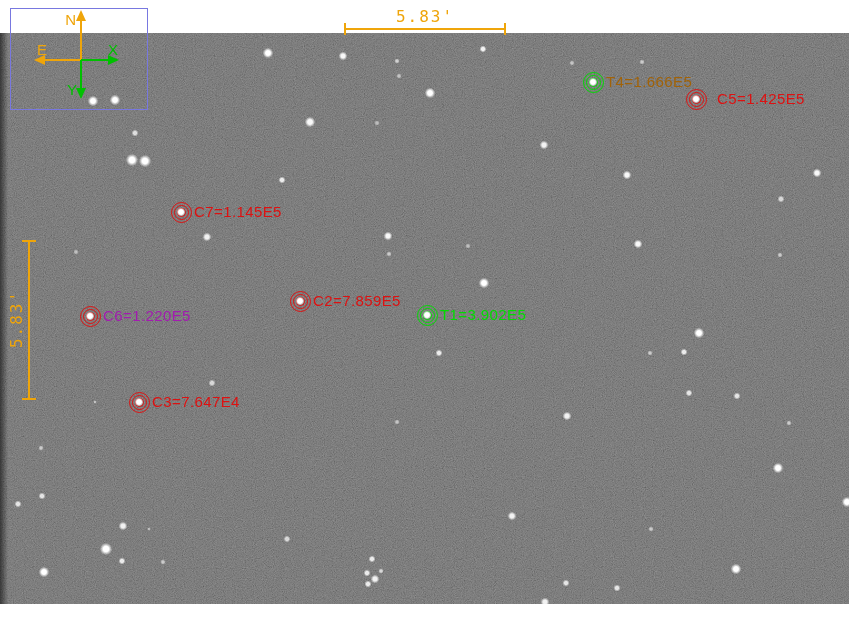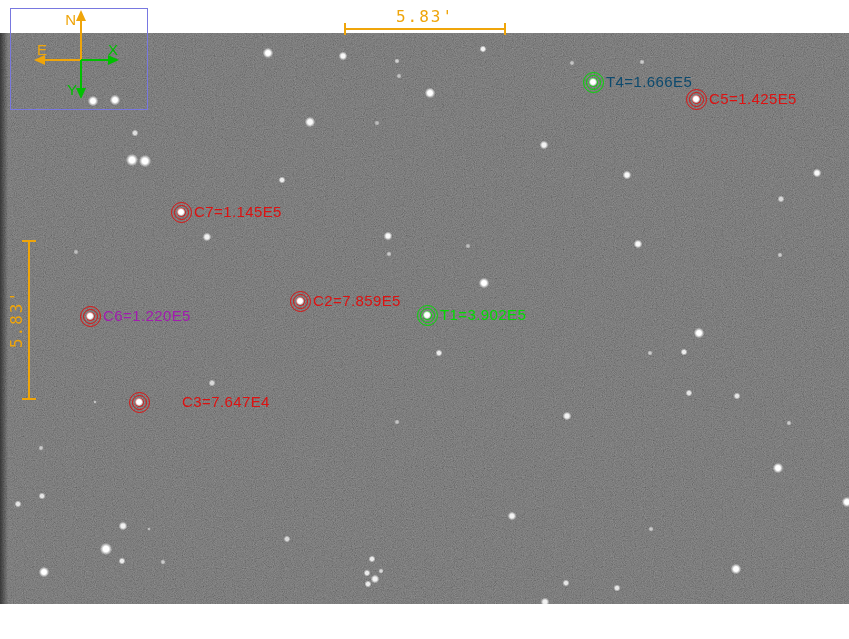--- a/index.html
+++ b/index.html
@@ -128,28 +128,28 @@
       <div class="star" style="left: 613px; top: 584px; width: 8px; height: 8px; opacity: 0.8;"></div>
       <div class="star" style="left: 540.2px; top: 597.2px; width: 9.6px; height: 9.6px; opacity: 0.9;"></div>
     </div>
 
   <div class="layer" id="aperture-layer">
       <div class="aperture" style="left: 593px; top: 82px;">
         <div class="ring" style="width: 9px; height: 9px; margin-left: -4.5px; margin-top: -4.5px; border-color: rgb(0, 221, 0);"></div>
         <div class="ring" style="width: 15px; height: 15px; margin-left: -7.5px; margin-top: -7.5px; border-color: rgb(0, 221, 0);"></div>
         <div class="ring" style="width: 21px; height: 21px; margin-left: -10.5px; margin-top: -10.5px; border-color: rgb(0, 221, 0);"></div>
         <div class="apdot"></div>
-        <span class="aplabel" style="color: #0c4a6e;">T4=1.666E5</span>
+        <span class="aplabel" style="color: #a16207;">T4=1.666E5</span>
       </div>
       <div class="aperture" style="left: 696px; top: 99px;">
         <div class="ring" style="width: 9px; height: 9px; margin-left: -4.5px; margin-top: -4.5px; border-color: rgb(221, 17, 17);"></div>
         <div class="ring" style="width: 15px; height: 15px; margin-left: -7.5px; margin-top: -7.5px; border-color: rgb(221, 17, 17);"></div>
         <div class="ring" style="width: 21px; height: 21px; margin-left: -10.5px; margin-top: -10.5px; border-color: rgb(221, 17, 17);"></div>
         <div class="apdot"></div>
-        <span class="aplabel" style="color: rgb(221, 17, 17);">C5=1.425E5</span>
+        <span class="aplabel" style="color: rgb(221, 17, 17); margin-left: 8px;">C5=1.425E5</span>
       </div>
       <div class="aperture" style="left: 181px; top: 212px;">
         <div class="ring" style="width: 9px; height: 9px; margin-left: -4.5px; margin-top: -4.5px; border-color: rgb(221, 17, 17);"></div>
         <div class="ring" style="width: 15px; height: 15px; margin-left: -7.5px; margin-top: -7.5px; border-color: rgb(221, 17, 17);"></div>
         <div class="ring" style="width: 21px; height: 21px; margin-left: -10.5px; margin-top: -10.5px; border-color: rgb(221, 17, 17);"></div>
         <div class="apdot"></div>
         <span class="aplabel" style="color: rgb(221, 17, 17);">C7=1.145E5</span>
       </div>
       <div class="aperture" style="left: 300px; top: 301px;">
         <div class="ring" style="width: 9px; height: 9px; margin-left: -4.5px; margin-top: -4.5px; border-color: rgb(221, 17, 17);"></div>
@@ -170,21 +170,21 @@
         <div class="ring" style="width: 15px; height: 15px; margin-left: -7.5px; margin-top: -7.5px; border-color: rgb(221, 17, 17);"></div>
         <div class="ring" style="width: 21px; height: 21px; margin-left: -10.5px; margin-top: -10.5px; border-color: rgb(221, 17, 17);"></div>
         <div class="apdot"></div>
         <span class="aplabel" style="color: #a21caf;">C6=1.220E5</span>
       </div>
       <div class="aperture" style="left: 139px; top: 402px;">
         <div class="ring" style="width: 9px; height: 9px; margin-left: -4.5px; margin-top: -4.5px; border-color: rgb(221, 17, 17);"></div>
         <div class="ring" style="width: 15px; height: 15px; margin-left: -7.5px; margin-top: -7.5px; border-color: rgb(221, 17, 17);"></div>
         <div class="ring" style="width: 21px; height: 21px; margin-left: -10.5px; margin-top: -10.5px; border-color: rgb(221, 17, 17);"></div>
         <div class="apdot"></div>
-        <span class="aplabel" style="color: rgb(221, 17, 17); margin-left: 30px;">C3=7.647E4</span>
+        <span class="aplabel" style="color: rgb(221, 17, 17);">C3=7.647E4</span>
       </div>
     </div>
 
   <div class="layer" id="annot-layer">
 
     <div class="roi-box"></div>
 
     <svg class="compass-svg" width="170" height="115">
 
       <line x1="81" y1="60" x2="81" y2="19" stroke="#efa50a" stroke-width="2"></line>

